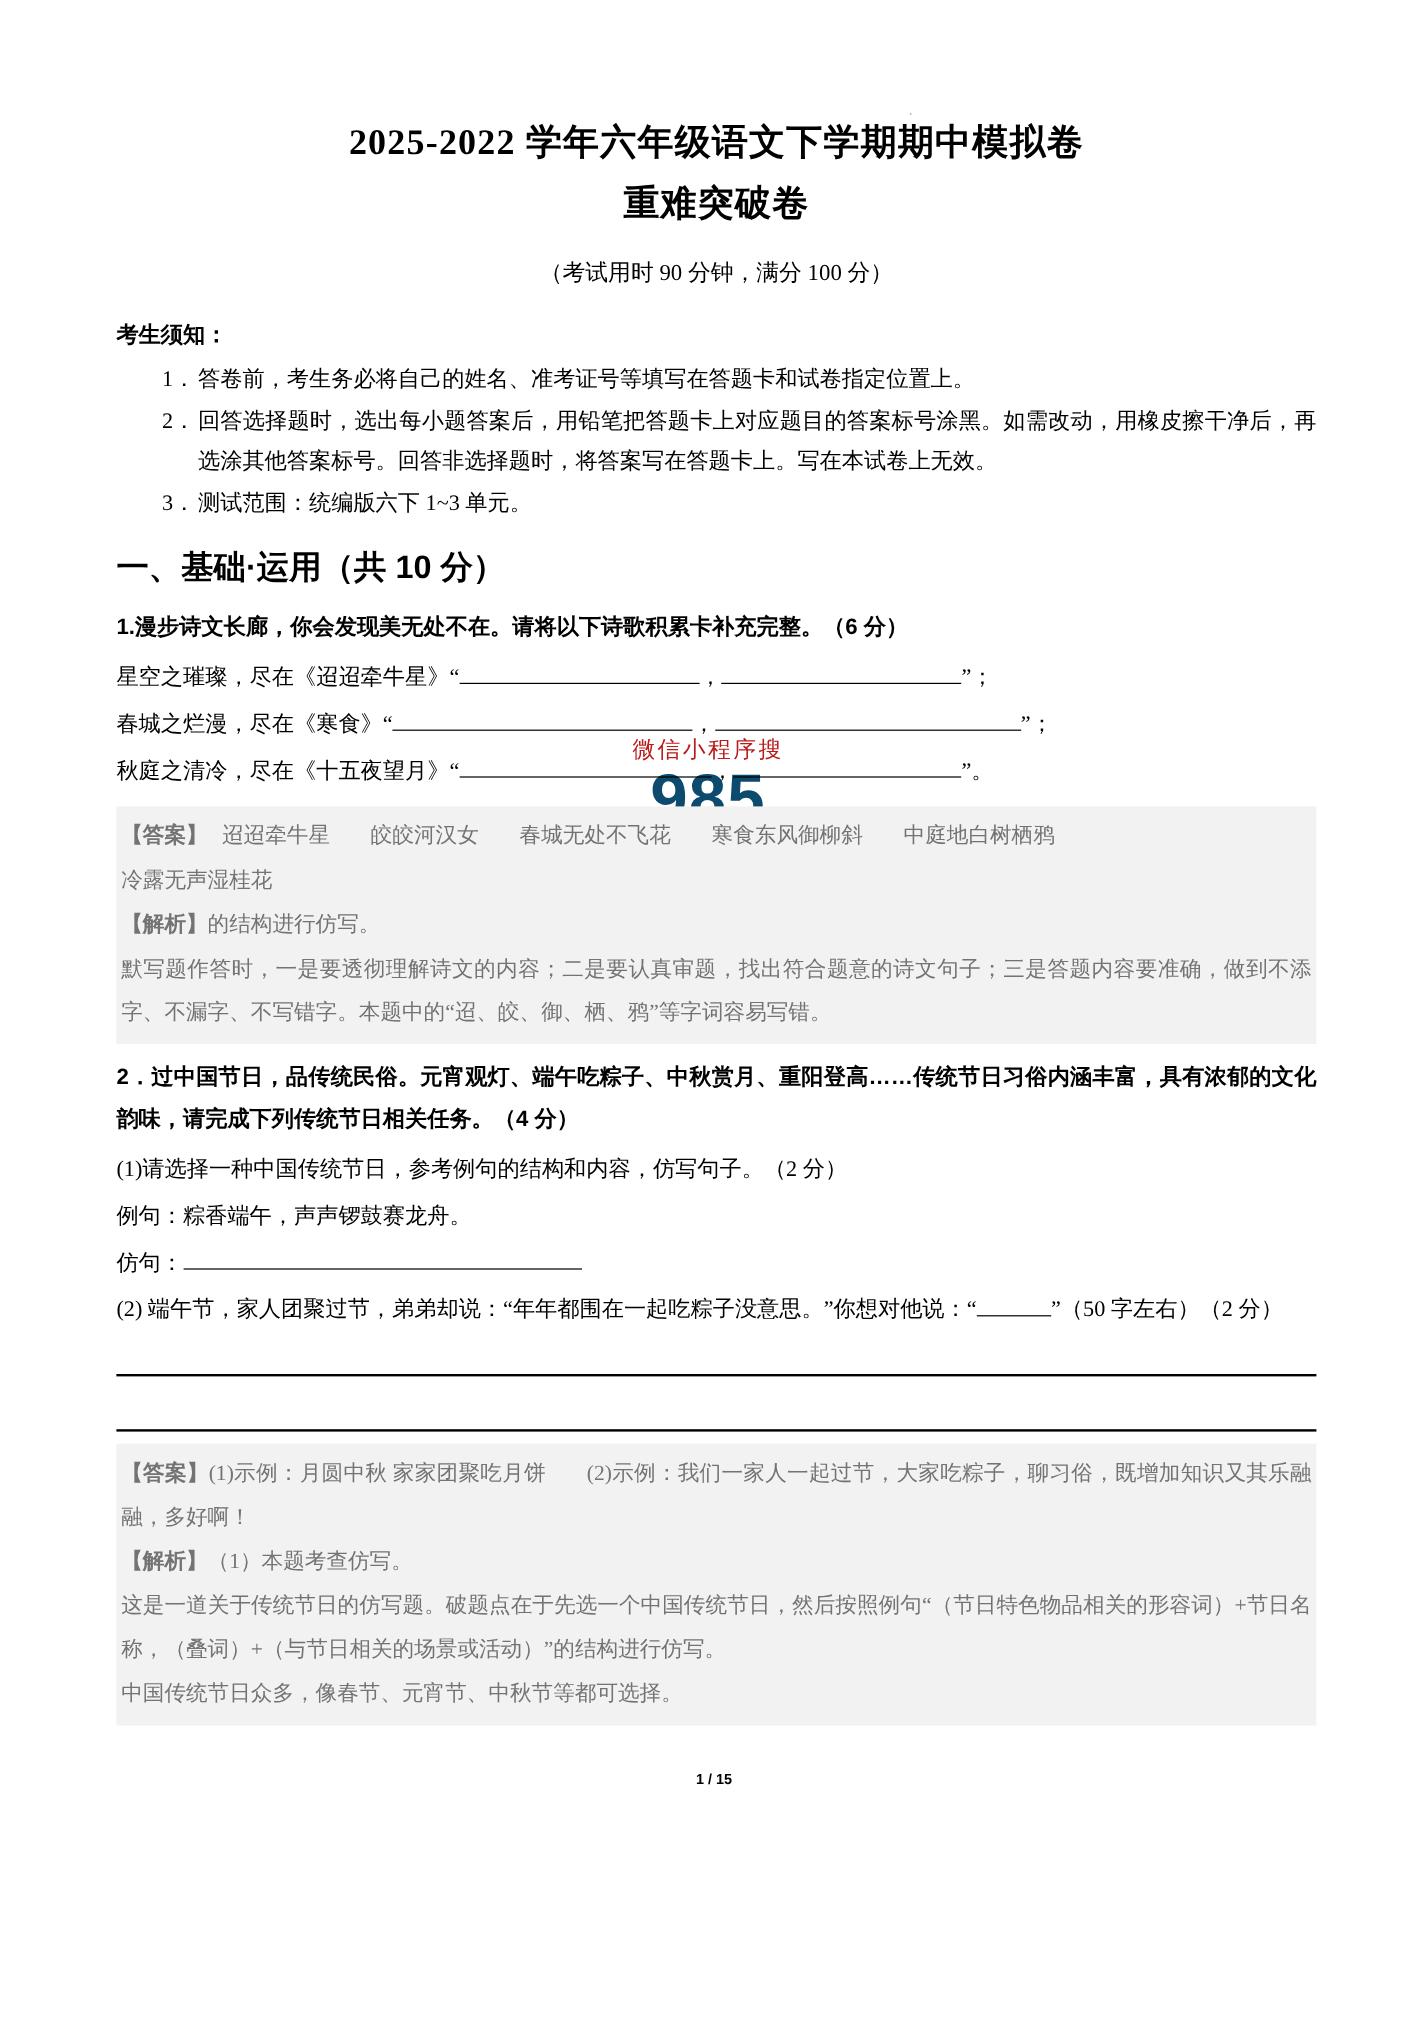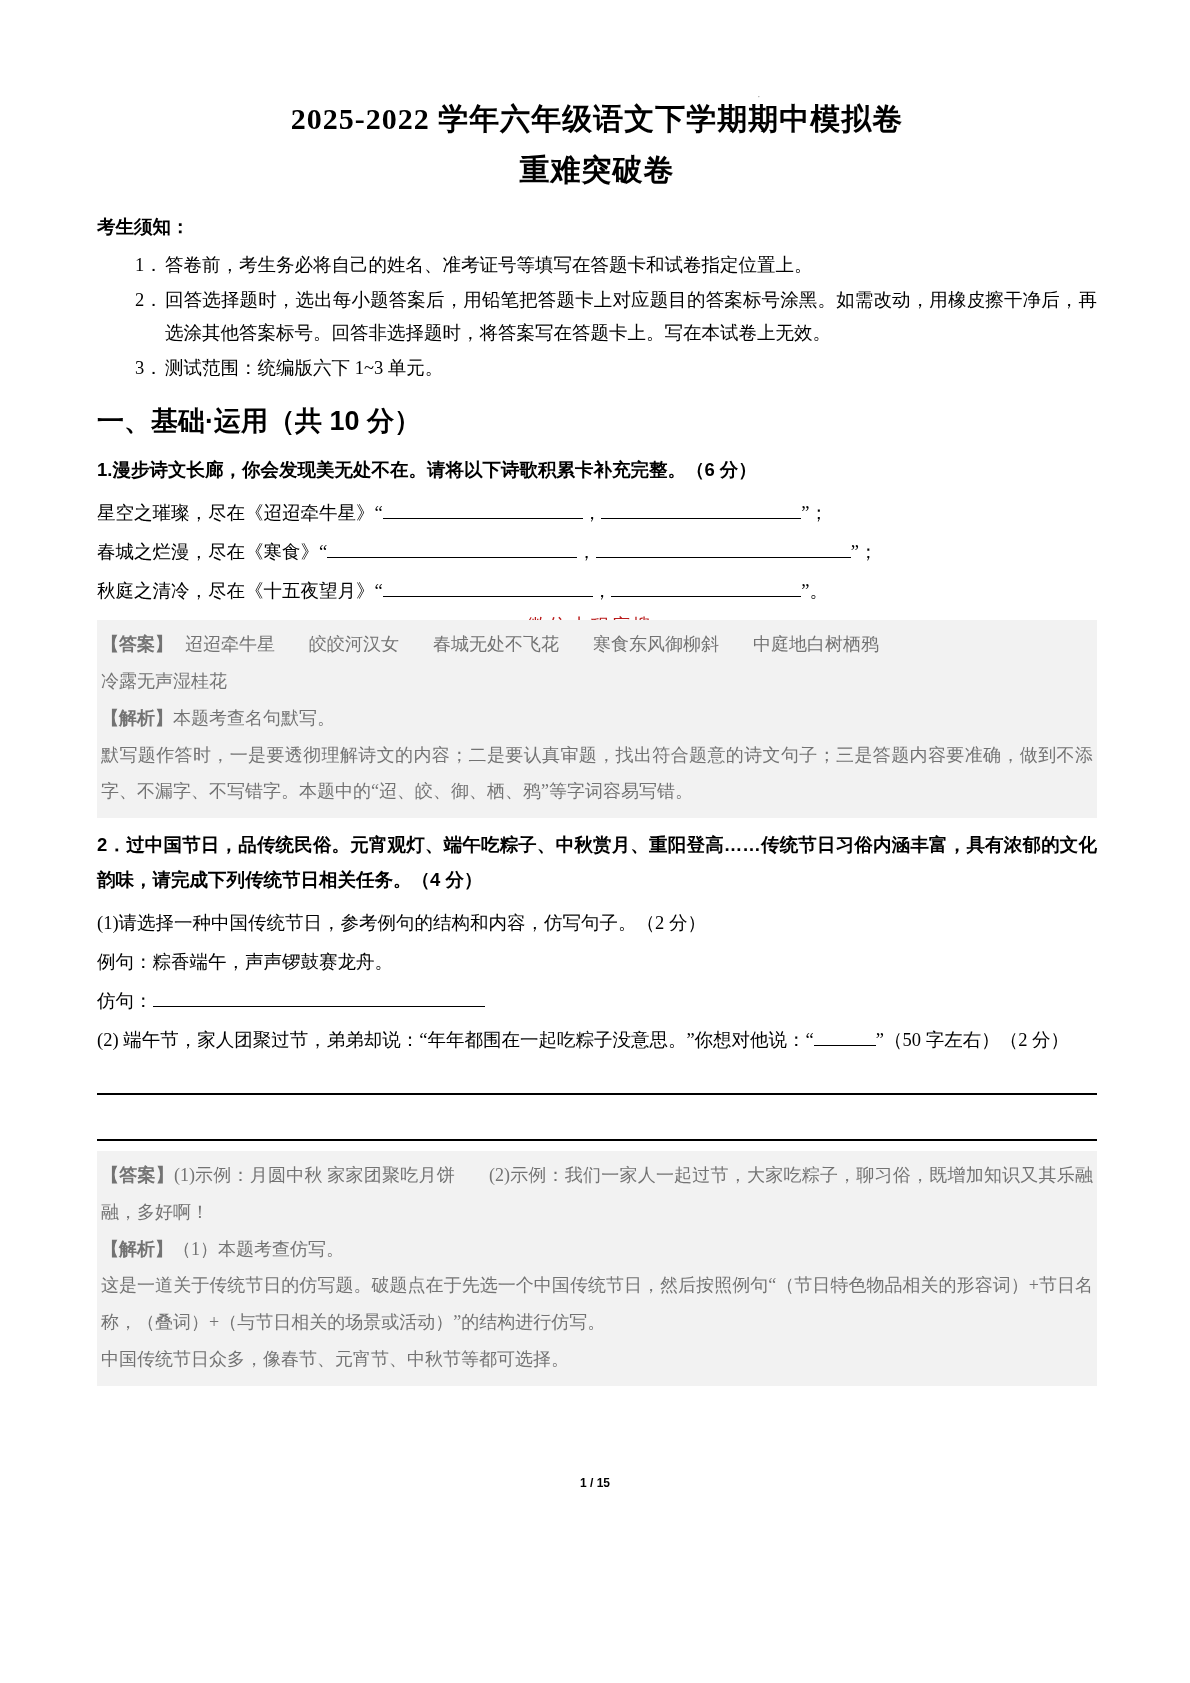--- a/index.html
+++ b/index.html
@@ -213,20 +213,21 @@
 
   <div class="watermark">
     <div class="wm-small">微信小程序搜</div>
     <div class="wm-big">985</div>
   </div>
 
   <div class="content layer">
 
     <h1 class="doc-title">2025-2022 学年六年级语文下学期期中模拟卷</h1>
     <h2 class="doc-subtitle">重难突破卷</h2>
+    <p class="doc-meta">（考试用时 90 分钟，满分 100 分）</p>
 
     <div class="notice-title">考生须知：</div>
     <ul class="notice-list">
       <li class="notice-item">
         <span class="notice-num">1．</span>
         <span class="notice-text">答卷前，考生务必将自己的姓名、准考证号等填写在答题卡和试卷指定位置上。</span>
       </li>
       <li class="notice-item">
         <span class="notice-num">2．</span>
         <span class="notice-text">回答选择题时，选出每小题答案后，用铅笔把答题卡上对应题目的答案标号涂黑。如需改动，用橡皮擦干净后，再选涂其他答案标号。回答非选择题时，将答案写在答题卡上。写在本试卷上无效。</span>
@@ -250,21 +251,21 @@
     <p class="q-line">
       <span>秋庭之清冷，尽在《十五夜望月》“</span><span class="blank b-210"></span><span>，</span><span class="blank b-190"></span><span>”。</span>
     </p>
 
     <div class="ansblock">
       <p>
         <span class="tag">【答案】</span><span class="gap-s"></span><span>迢迢牵牛星</span><span class="gap-l"></span><span>皎皎河汉女</span><span class="gap-l"></span><span>春城无处不飞花</span><span class="gap-l"></span><span>寒食东风御柳斜</span><span class="gap-l"></span><span>中庭地白树栖鸦</span>
       </p>
       <p>冷露无声湿桂花</p>
       <p>
-        <span class="tag">【解析】</span><span>本题考查名句默写。</span>
+        <span class="tag">【解析】</span><span>的结构进行仿写。</span>
       </p>
       <p>默写题作答时，一是要透彻理解诗文的内容；二是要认真审题，找出符合题意的诗文句子；三是答题内容要准确，做到不添字、不漏字、不写错字。本题中的“迢、皎、御、栖、鸦”等字词容易写错。</p>
     </div>
 
     <div class="q-stem">2．过中国节日，品传统民俗。元宵观灯、端午吃粽子、中秋赏月、重阳登高……传统节日习俗内涵丰富，具有浓郁的文化韵味，请完成下列传统节日相关任务。（4 分）</div>
 
     <p class="q-sub">(1)请选择一种中国传统节日，参考例句的结构和内容，仿写句子。（2 分）</p>
     <p class="q-sub">例句：粽香端午，声声锣鼓赛龙舟。</p>
     <p class="q-sub">
       <span>仿句：</span><span class="blank b-fill-330"></span>

